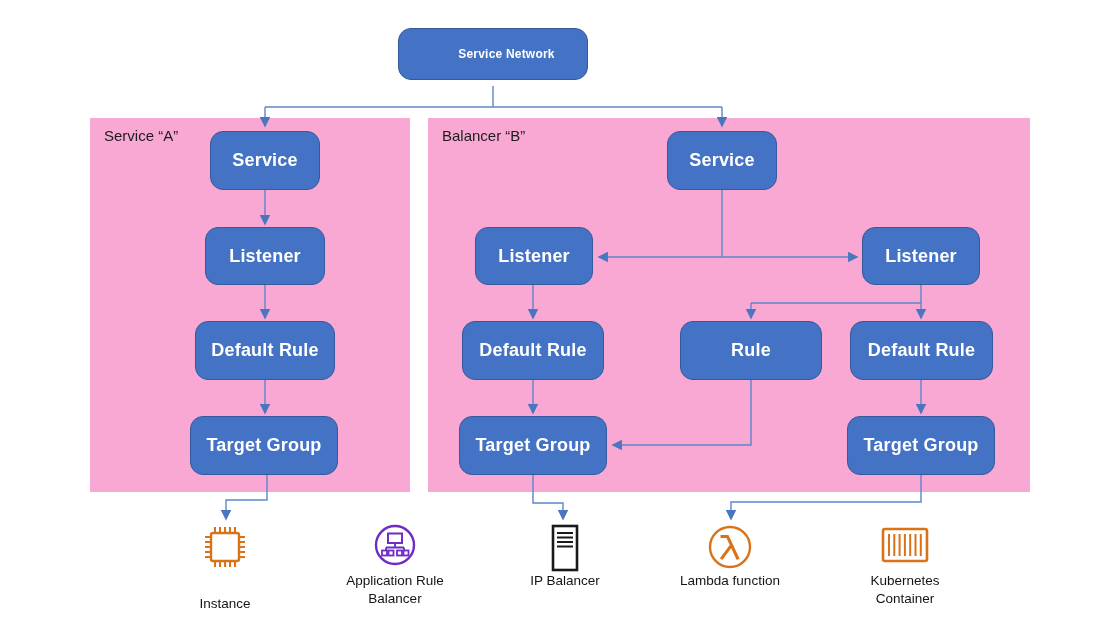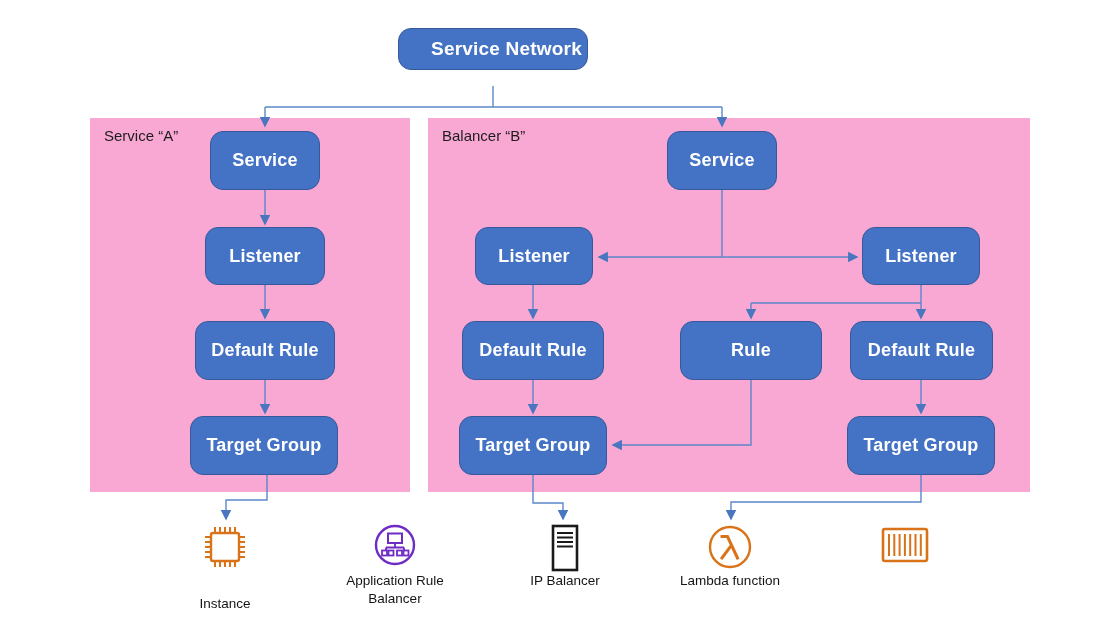--- a/index.html
+++ b/index.html
@@ -52,21 +52,21 @@
       <path d="M921 285 V318" marker-end="url(#arr)"></path>
       <path d="M921 303 H751"></path>
       <path d="M751 303 V318" marker-end="url(#arr)"></path>
       <path d="M751 380 V445 H613" marker-end="url(#arr)"></path>
       <path d="M921 380 V413" marker-end="url(#arr)"></path>
       <path d="M533 475 V503 H563 V519" marker-end="url(#arr)"></path>
       <path d="M921 475 V502 H731 V519" marker-end="url(#arr)"></path>
     </g>
   </svg>
 
-  <div class="node" style="left:398px;top:28px;width:190px;height:42px;font-size:19px;padding-left:27px;">Service Network</div>
+  <div class="node" style="left:398px;top:28px;width:190px;height:52px;font-size:12px;padding-left:27px;">Service Network</div>
 
   <div class="node" style="left:210px;top:131px;width:110px;height:59px;">Service</div>
   <div class="node" style="left:205px;top:227px;width:120px;height:58px;">Listener</div>
   <div class="node" style="left:195px;top:321px;width:140px;height:59px;">Default Rule</div>
   <div class="node" style="left:190px;top:416px;width:148px;height:59px;">Target Group</div>
 
   <div class="node" style="left:667px;top:131px;width:110px;height:59px;">Service</div>
   <div class="node" style="left:475px;top:227px;width:118px;height:58px;">Listener</div>
   <div class="node" style="left:862px;top:227px;width:118px;height:58px;">Listener</div>
   <div class="node" style="left:462px;top:321px;width:142px;height:59px;">Default Rule</div>
@@ -119,14 +119,15 @@
     <svg width="56" height="44" fill="none" stroke="#d9731a">
       <rect x="6" y="6" width="44" height="32" rx="2" stroke-width="2.6"></rect>
       <path d="M12 11 V33 M17.3 11 V33 M22.6 11 V33 M27.9 11 V33 M33.2 11 V33 M38.5 11 V33 M43.8 11 V33" stroke-width="2"></path>
     </svg>
   </span>
 
   <div class="t-label" style="left:180px;top:572px;width:90px;margin-top:23px;">Instance</div>
   <div class="t-label" style="left:335px;top:572px;width:120px;">Application Rule Balancer</div>
   <div class="t-label" style="left:520px;top:572px;width:90px;">IP Balancer</div>
   <div class="t-label" style="left:665px;top:572px;width:130px;">Lambda function</div>
+  <div class="t-label" style="left:855px;top:572px;width:100px;">Kubernetes Container</div>
 
 </div>
 
 </body></html>

